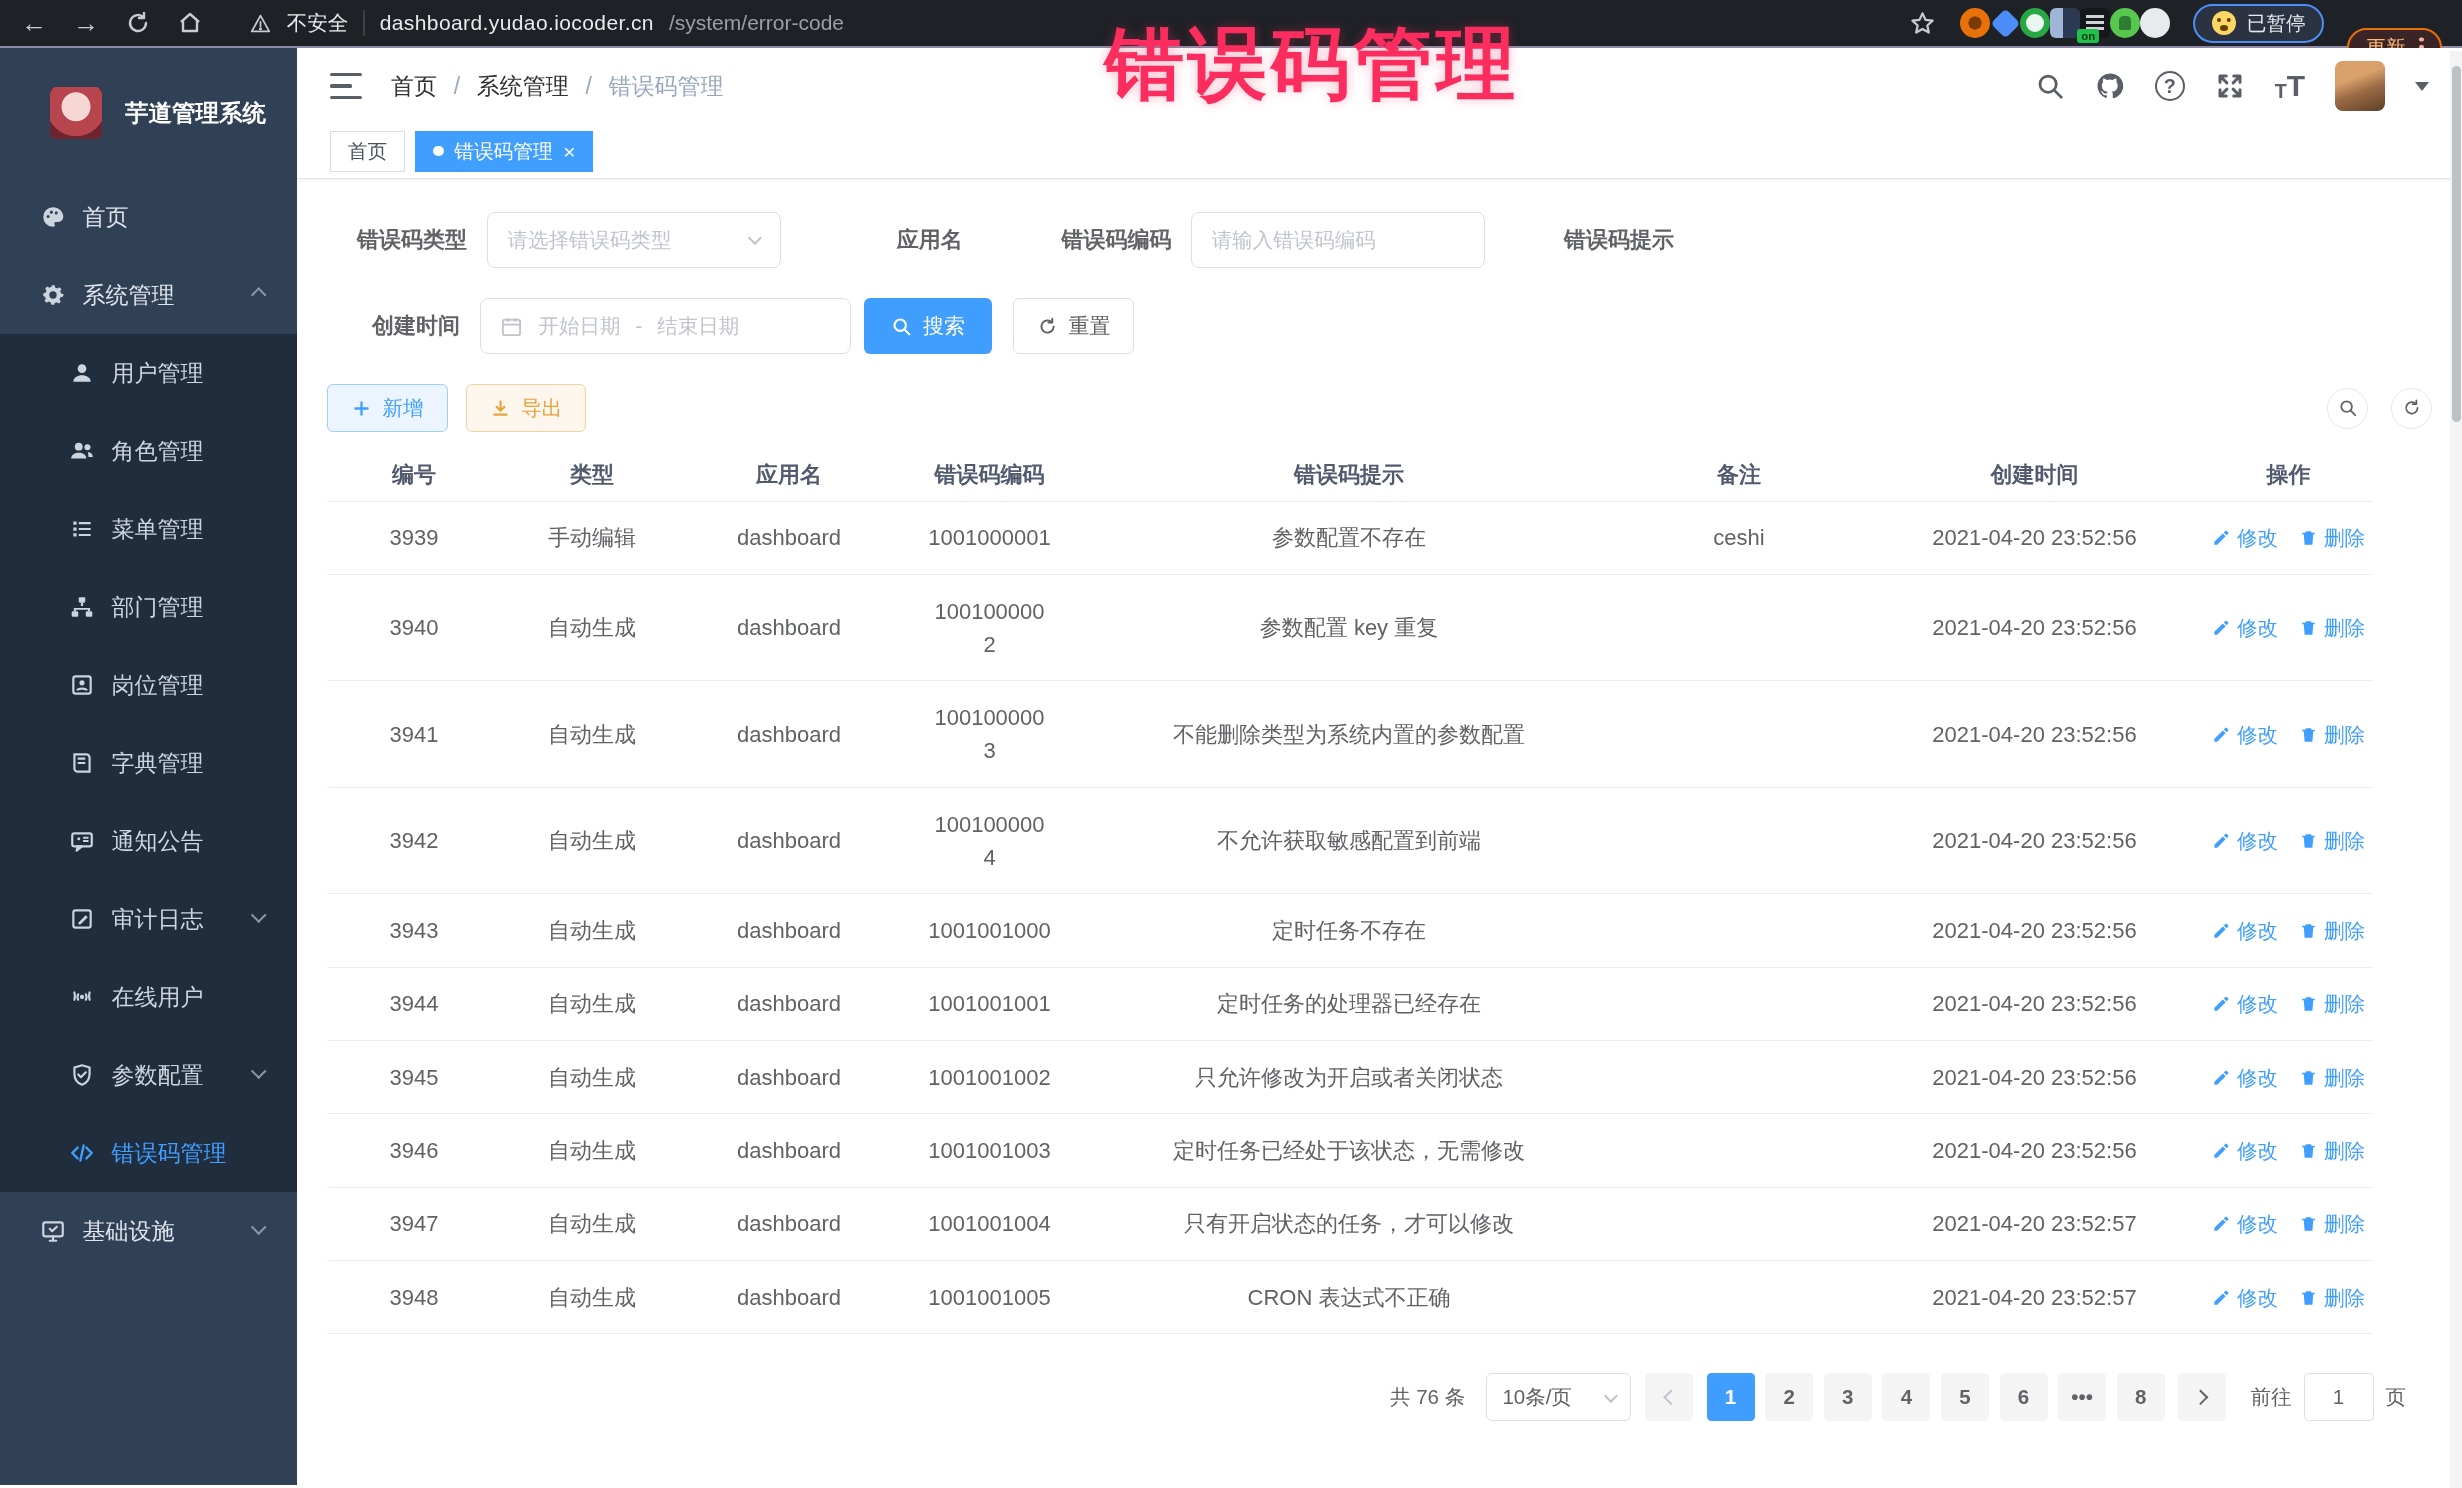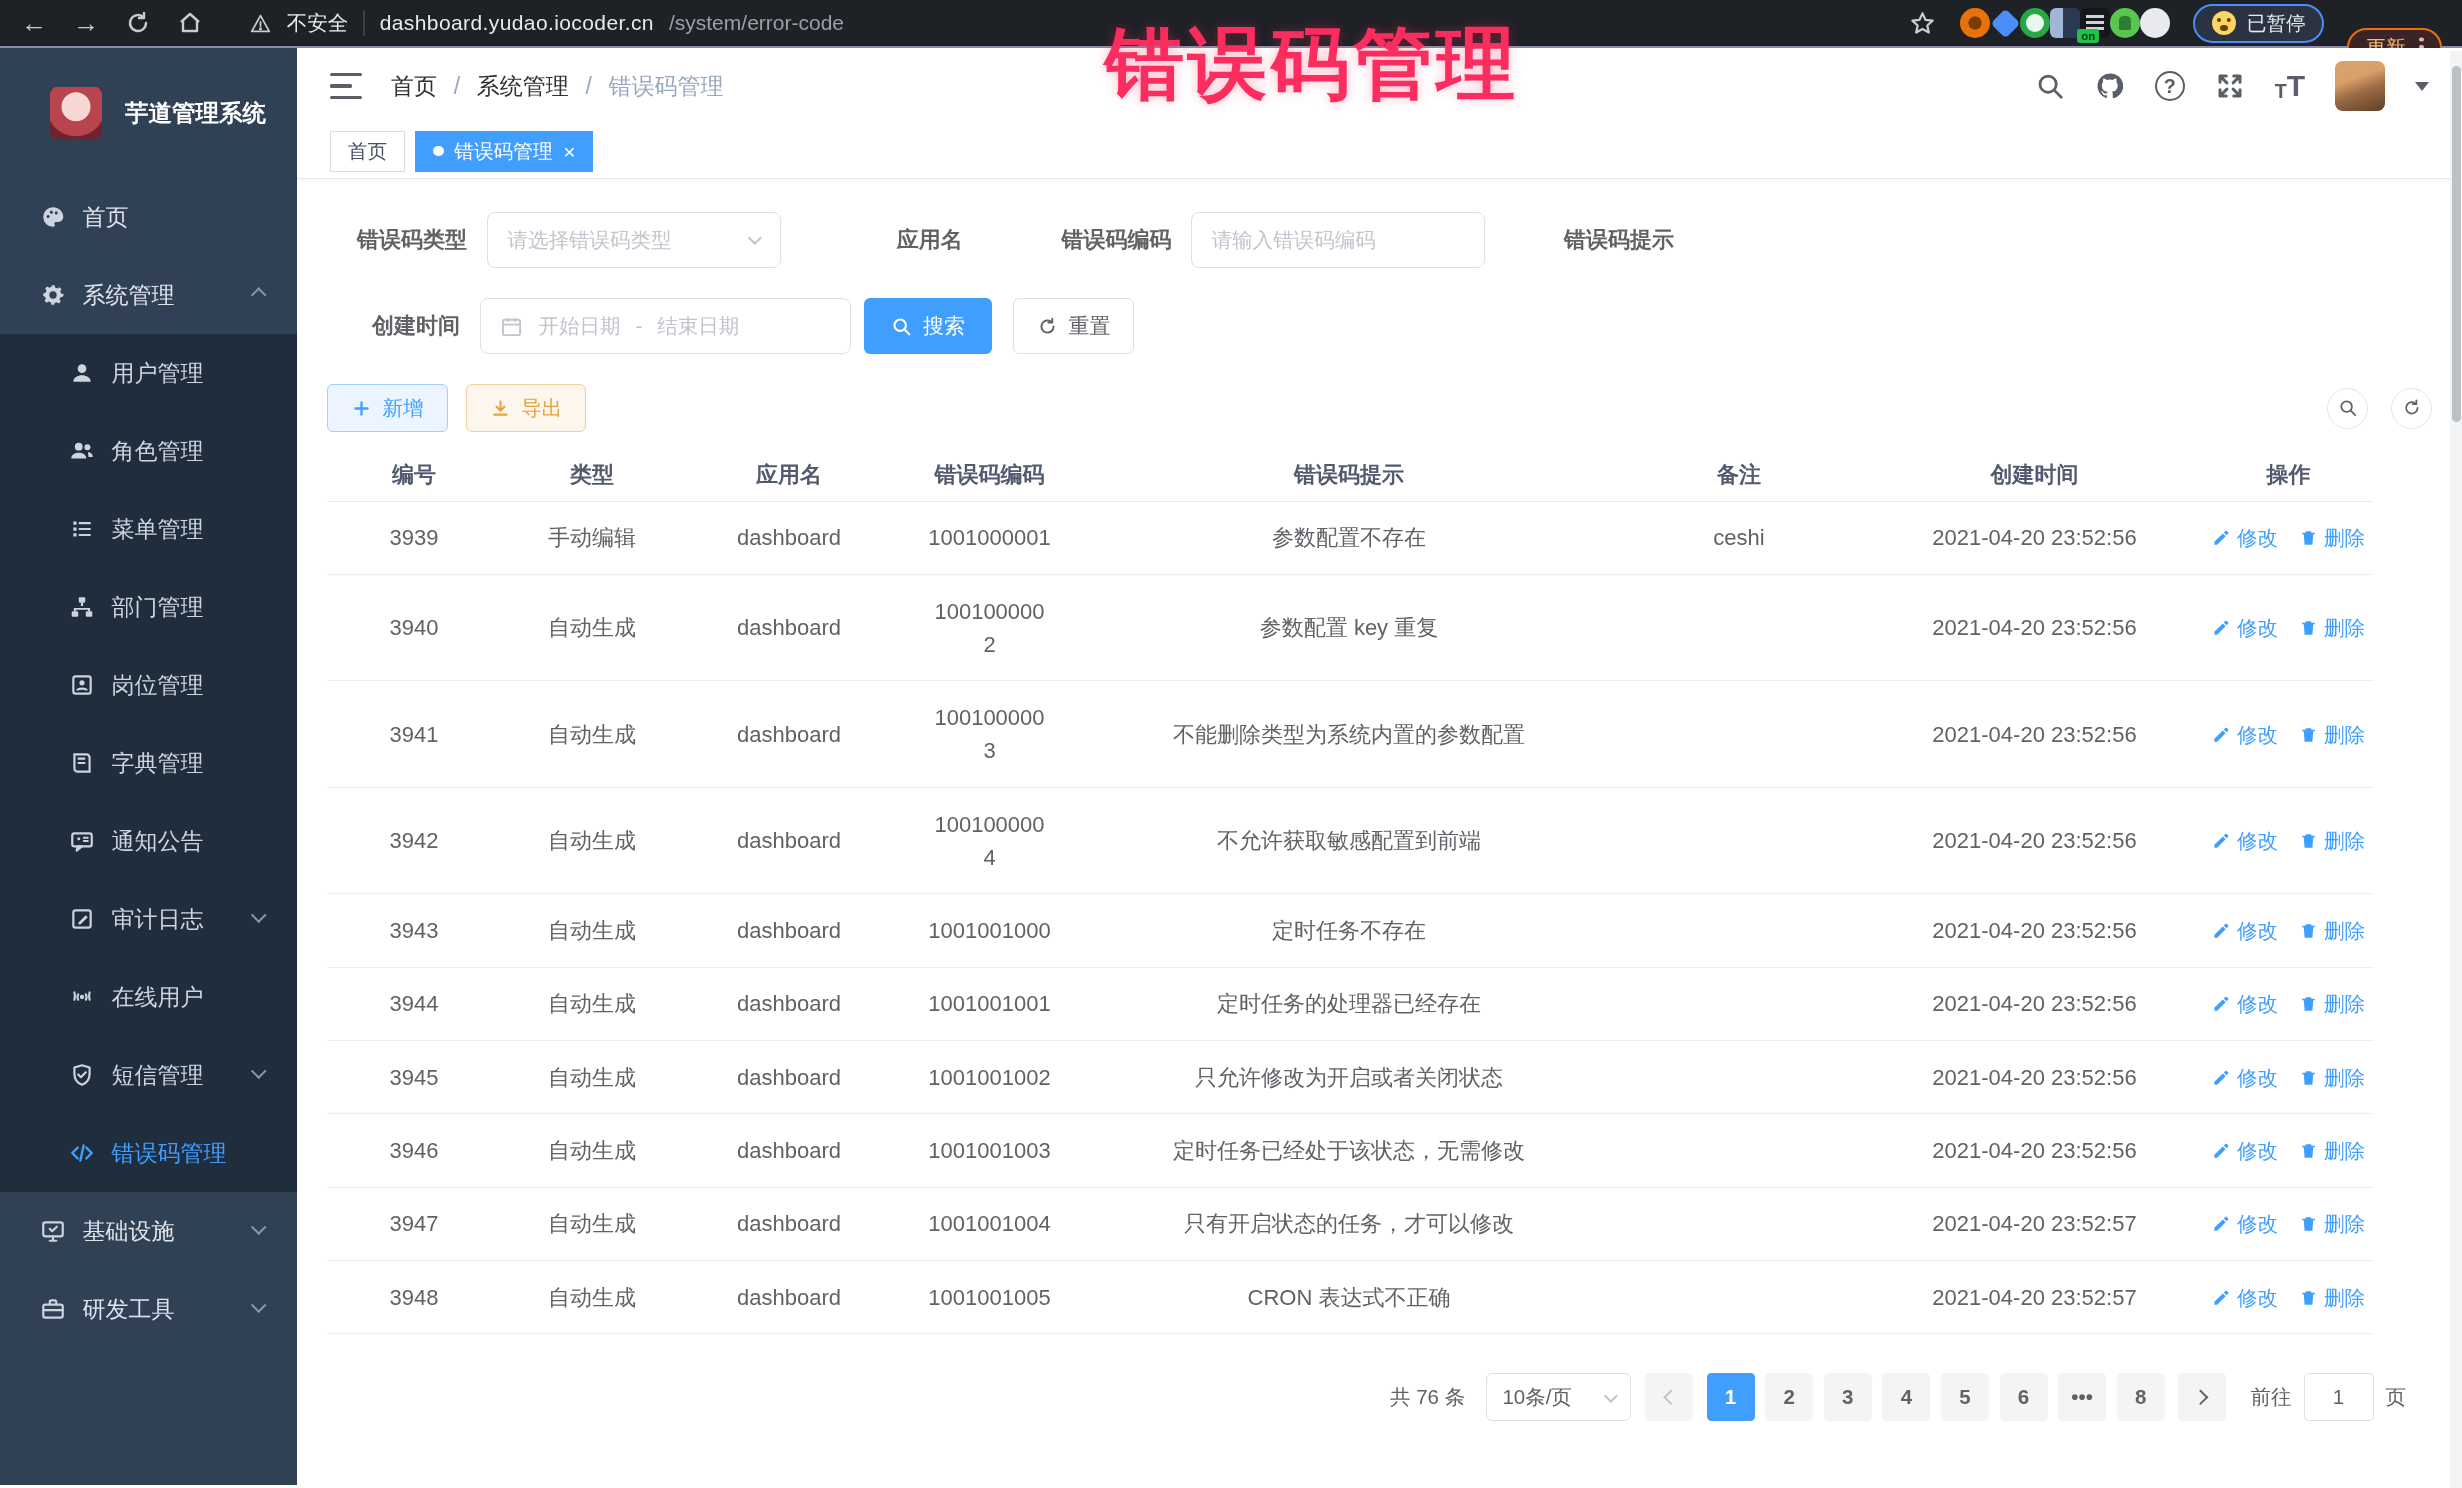--- a/index.html
+++ b/index.html
@@ -319,50 +319,40 @@
             </span>
           <span class="nav-label">在线用户</span>
         </div>
         <div class="nav-item sub">
           <span class="icon">
               <svg viewBox="0 0 24 24" fill="none" stroke="currentColor" stroke-width="2" stroke-linejoin="round">
                 <path d="M12 3l7 2v6c0 5-3 8.5-7 10-4-1.5-7-5-7-10V5z"></path>
                 <path d="M8.5 11.5l2.5 2.5 4.5-4.5" stroke-linecap="round"></path>
               </svg>
             </span>
-          <span class="nav-label">短信管理</span>
+          <span class="nav-label">参数配置</span>
           <span class="chev down"></span>
         </div>
         <div class="nav-item sub active">
           <span class="icon">
               <svg viewBox="0 0 24 24" fill="none" stroke="currentColor" stroke-width="2.2" stroke-linecap="round" stroke-linejoin="round">
                 <path d="M8 7l-5 5 5 5M16 7l5 5-5 5M13.5 5l-3 14"></path>
               </svg>
             </span>
           <span class="nav-label">错误码管理</span>
         </div>
         <div class="nav-item">
           <span class="icon">
               <svg viewBox="0 0 24 24" fill="none" stroke="currentColor" stroke-width="2" stroke-linejoin="round">
                 <rect x="3" y="4" width="18" height="13" rx="2"></rect>
                 <path d="M9 10l2.2 2.2L15.5 8" stroke-linecap="round"></path>
                 <path d="M9 21h6M12 17v4" stroke-linecap="round"></path>
               </svg>
             </span>
           <span class="nav-label">基础设施</span>
-          <span class="chev down"></span>
-        </div>
-        <div class="nav-item">
-          <span class="icon">
-              <svg viewBox="0 0 24 24" fill="none" stroke="currentColor" stroke-width="2" stroke-linejoin="round">
-                <rect x="3" y="8" width="18" height="12" rx="2"></rect>
-                <path d="M9 8V5.5A1.5 1.5 0 0110.5 4h3A1.5 1.5 0 0115 5.5V8M3 13h18"></path>
-              </svg>
-            </span>
-          <span class="nav-label">研发工具</span>
           <span class="chev down"></span>
         </div>
       </nav>
     </aside>
 
     <div class="content">
 
       <div class="navbar">
         <span class="hamburger">
             <i></i>

